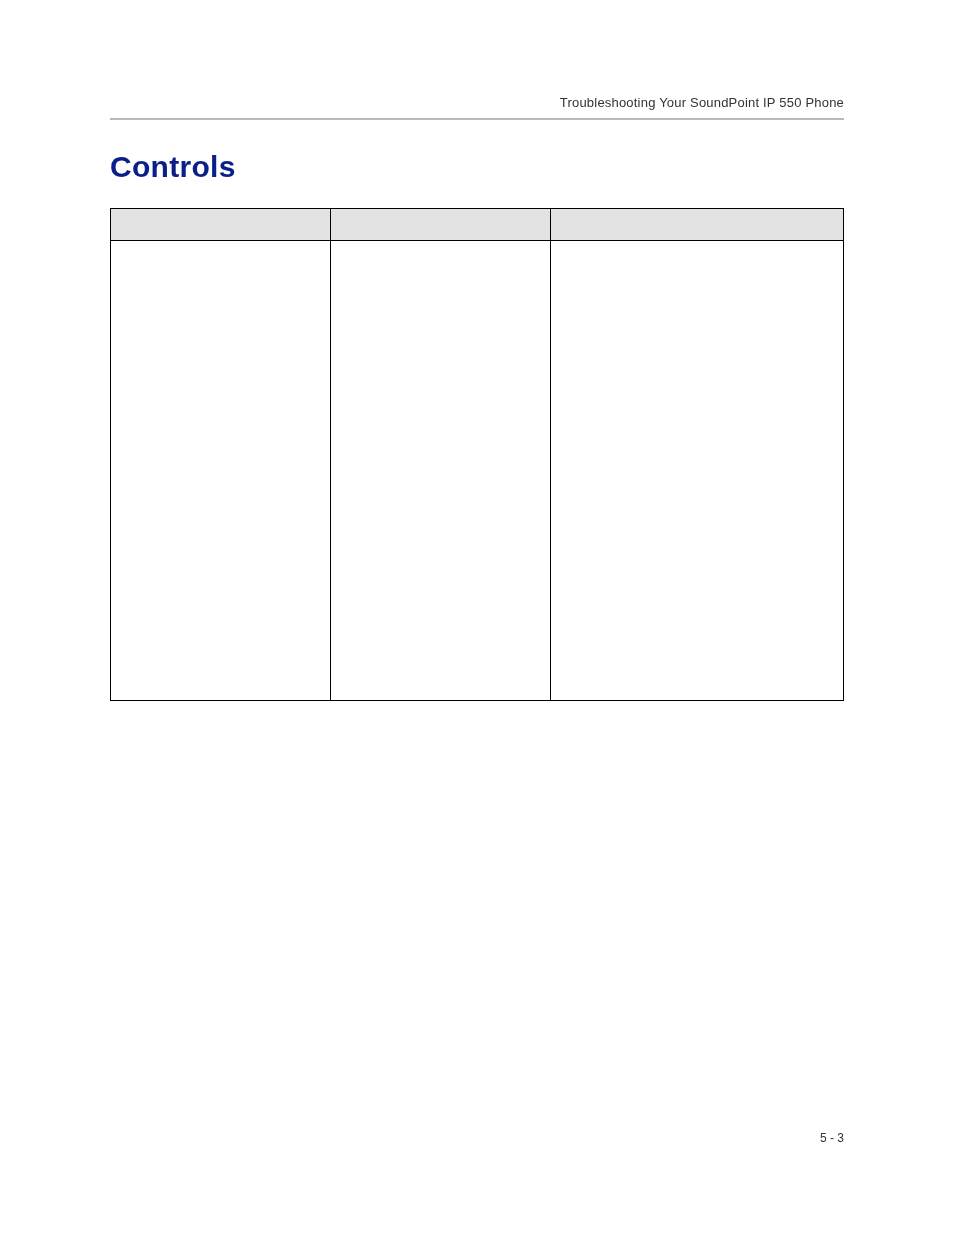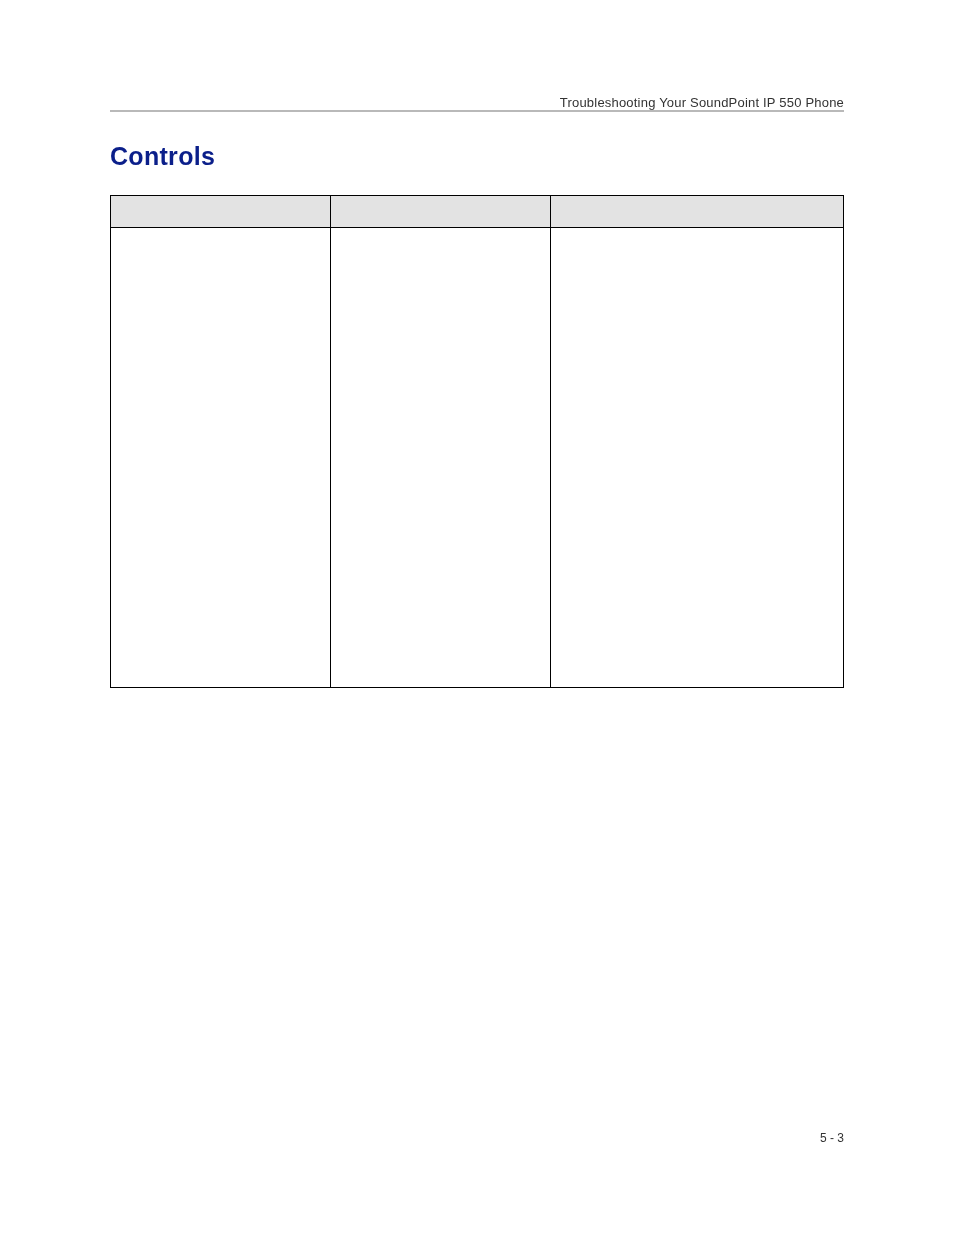--- a/index.html
+++ b/index.html
@@ -7,29 +7,30 @@
   .page {
     width: 954px;
     height: 1235px;
     position: relative;
     padding: 95px 110px 60px 110px;
   }
   .running-head {
     text-align: right;
     font-size: 13px;
     color: #333;
+    padding-bottom: 8px;
     letter-spacing: 0.2px;
   }
   .head-rule {
     border: none;
     border-top: 2px solid #b9b9b9;
     margin-bottom: 30px;
   }
   .section-title {
-    font-size: 25px;
+    font-size: 30px;
     font-weight: bold;
     color: #0b1f8a;
     margin-bottom: 24px;
     letter-spacing: 0.3px;
   }
   table.tbl {
     width: 100%;
     border-collapse: collapse;
     table-layout: fixed;
   }

